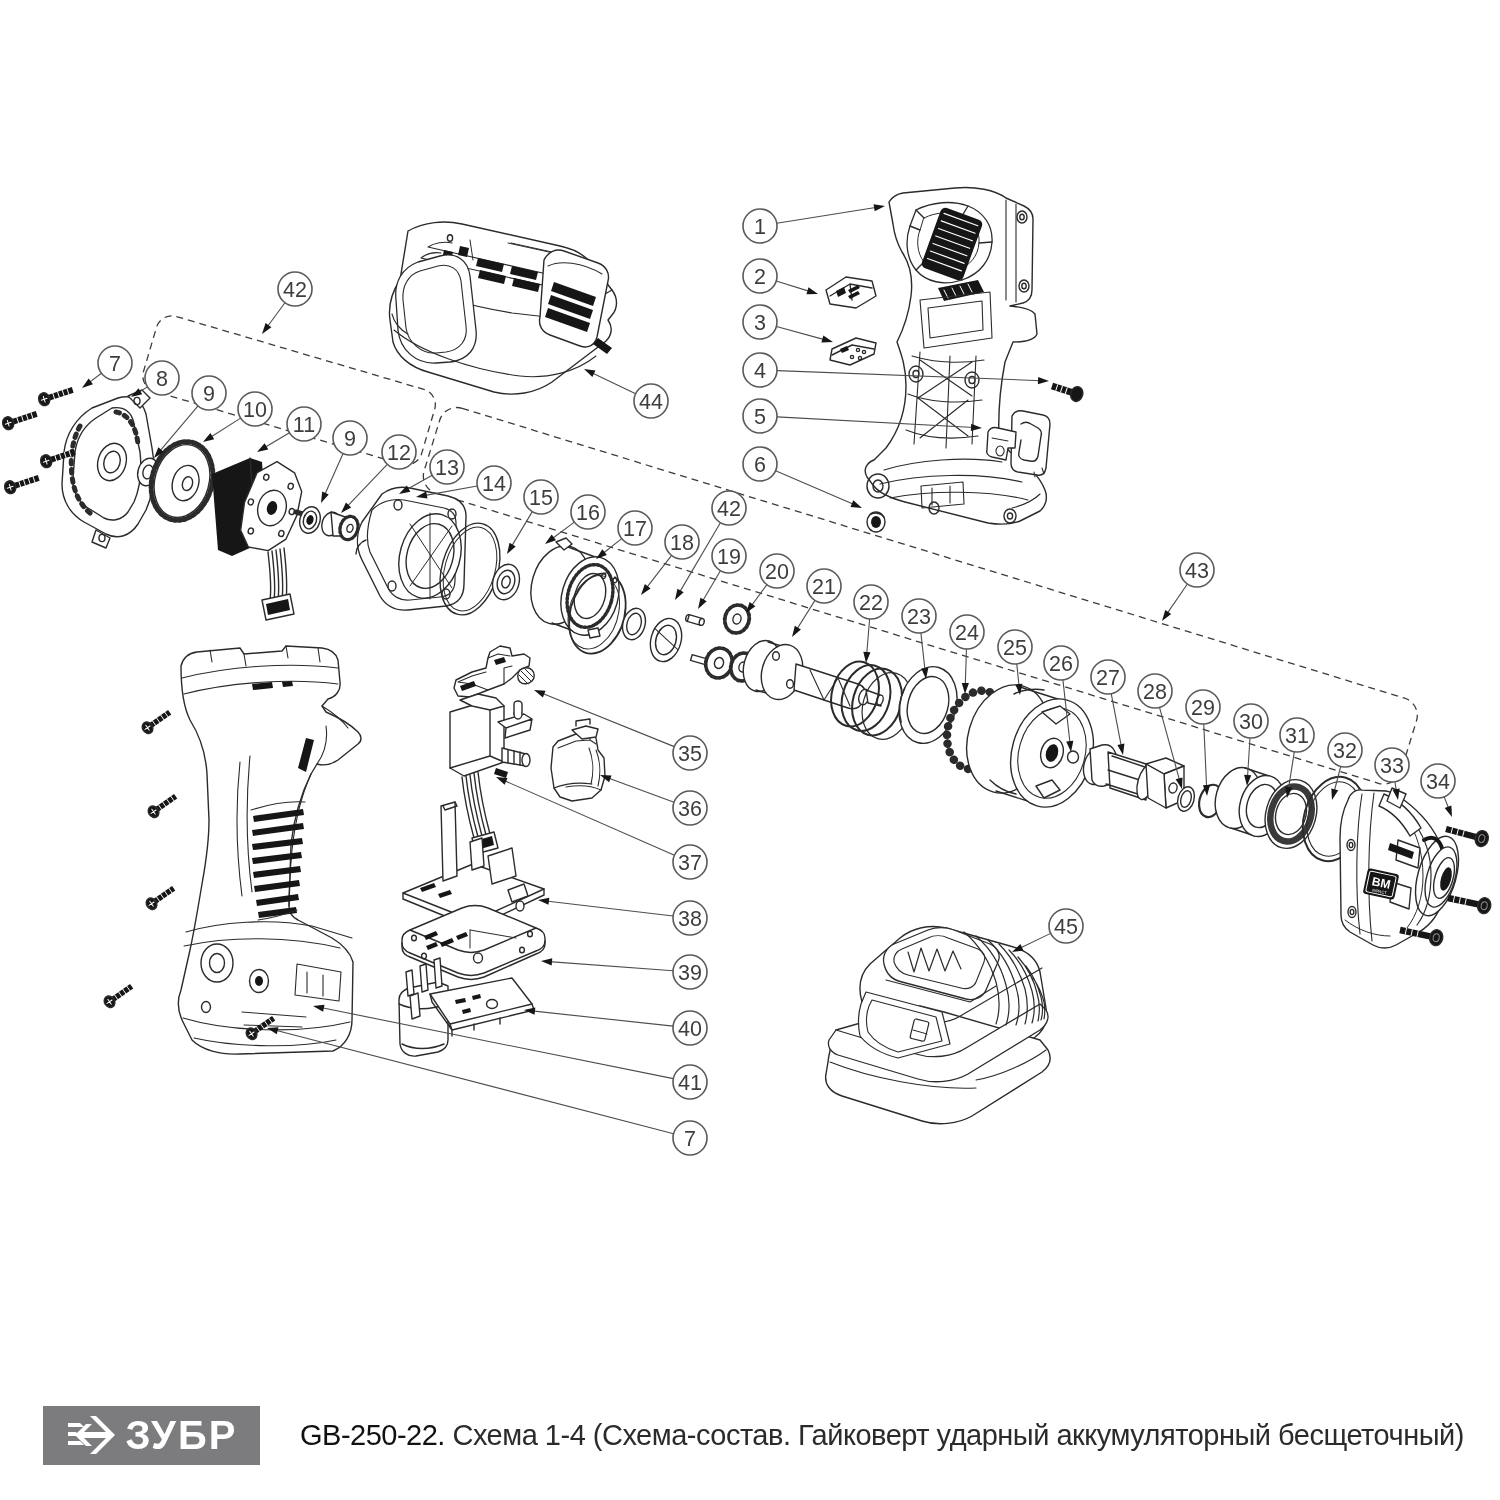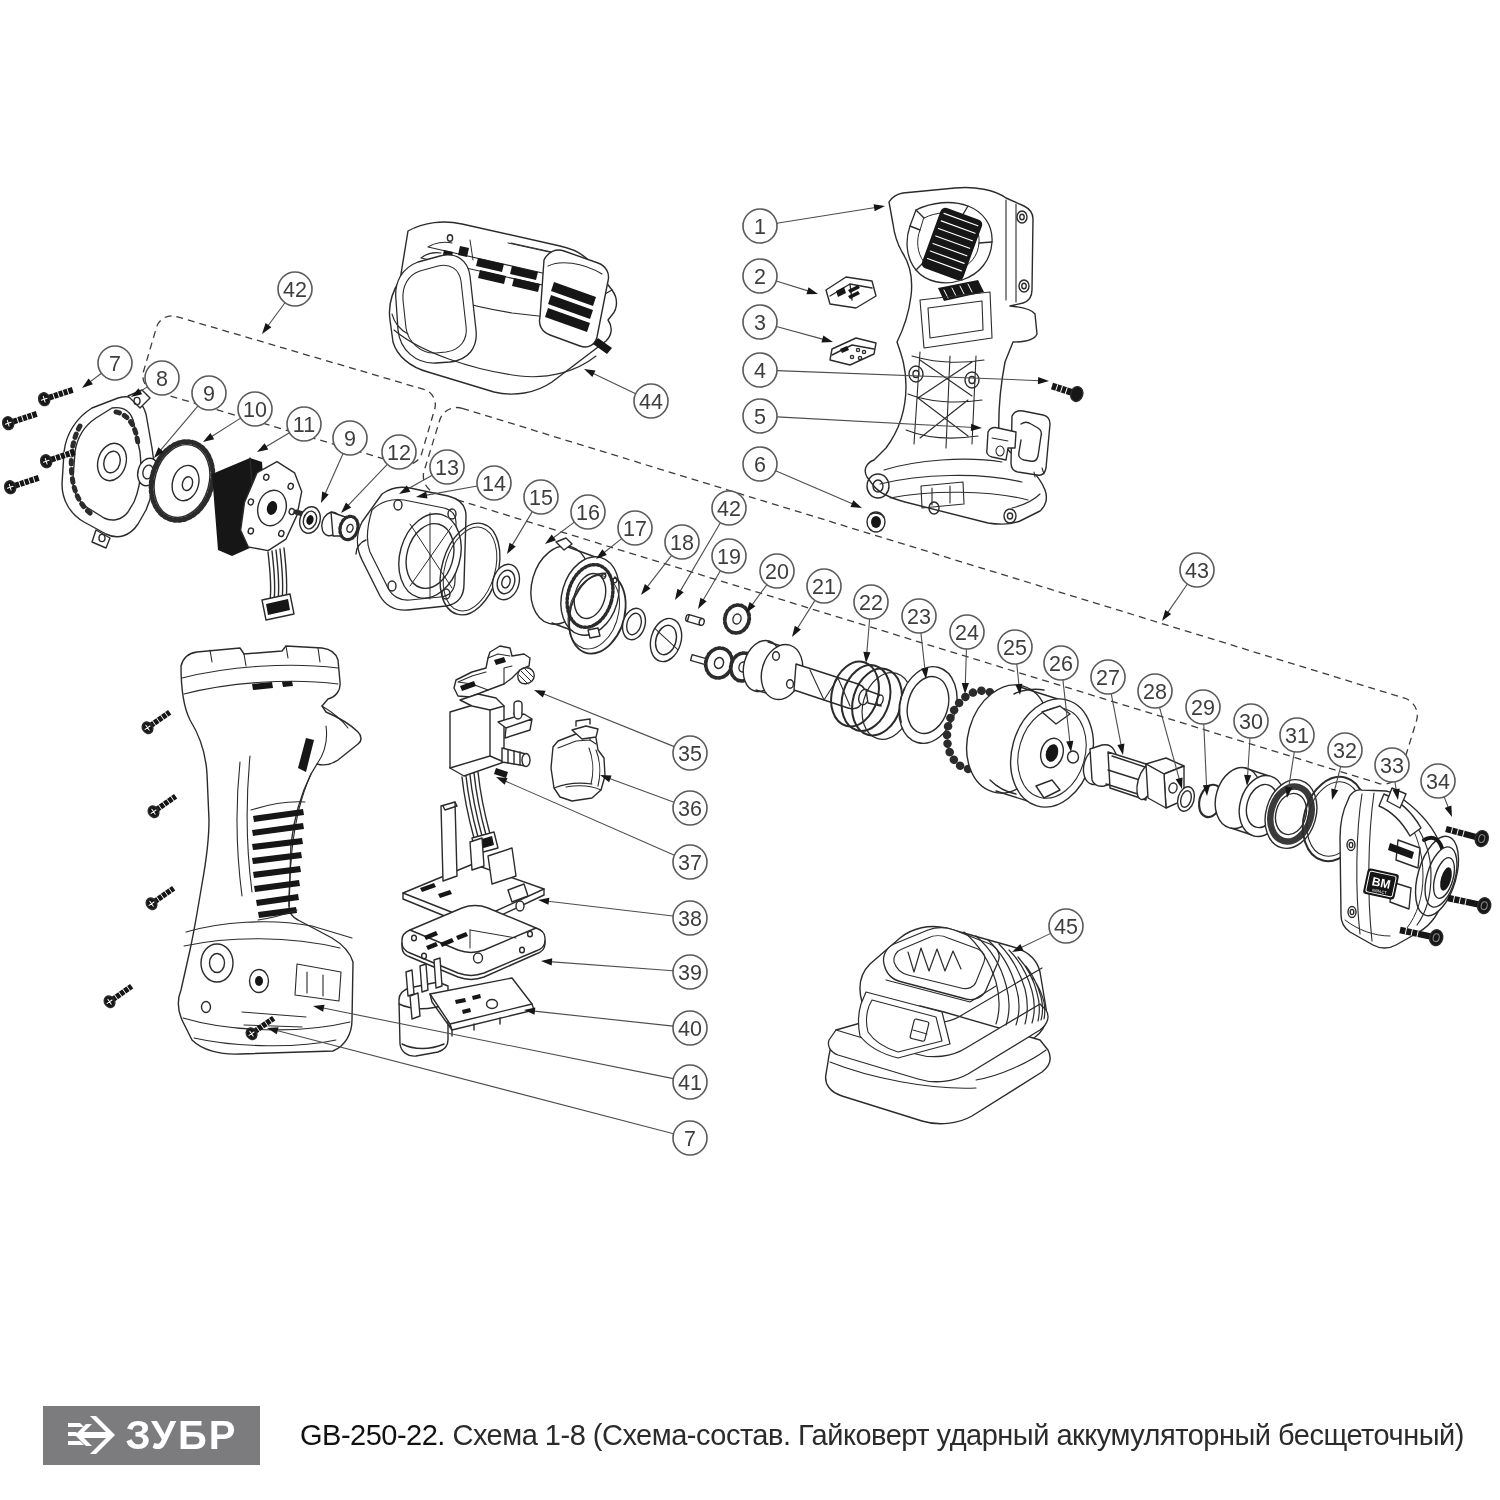--- a/index.html
+++ b/index.html
@@ -898,15 +898,15 @@
 <div id="footer">
   <div id="logo-box">
     <svg width="52" height="44" viewBox="0 0 52 44">
       <g fill="#ffffff">
         <path d="M30,3 L49,22 L30,41 L24,41 L40,25 L18,25 L26,33 L20,33 L9,22 L20,11 L26,11 L18,19 L40,19 L24,3 Z"></path>
         <path d="M2,10 L14,10 L18,14 L2,14 Z M2,19 L10,19 L14,23 L2,23 Z M2,28 L14,28 L18,32 L2,32 Z"></path>
       </g>
     </svg>
     <div id="logo-brand">ЗУБР</div>
   </div>
-  <div id="footer-title"><b>GB-250-22.</b> <span>Схема 1-8 (Схема-состав. Гайковерт ударный аккумуляторный бесщеточный)</span></div>
+  <div id="footer-title"><b>GB-250-22.</b> <span>Схема 1-4 (Схема-состав. Гайковерт ударный аккумуляторный бесщеточный)</span></div>
 </div>
 </div>
 
 </body></html>

